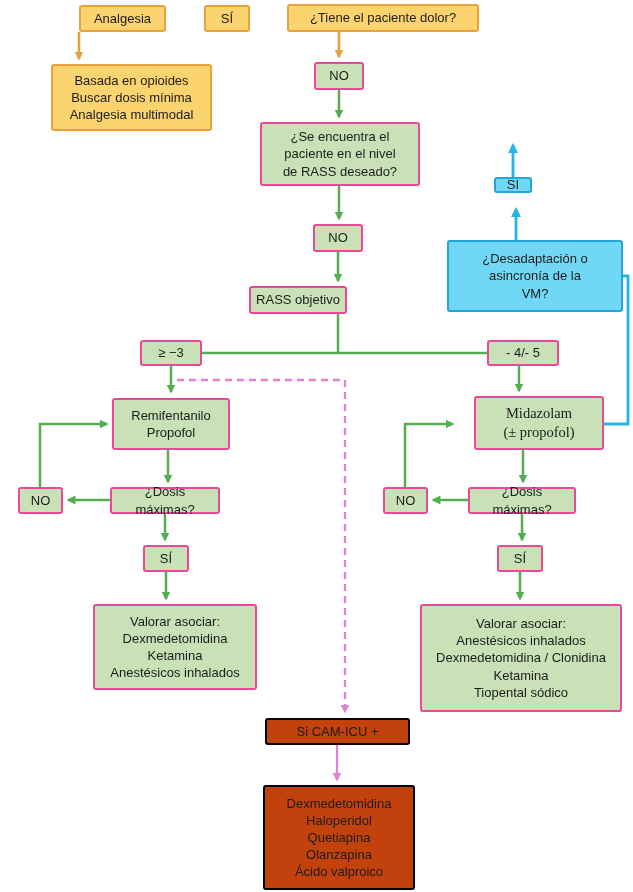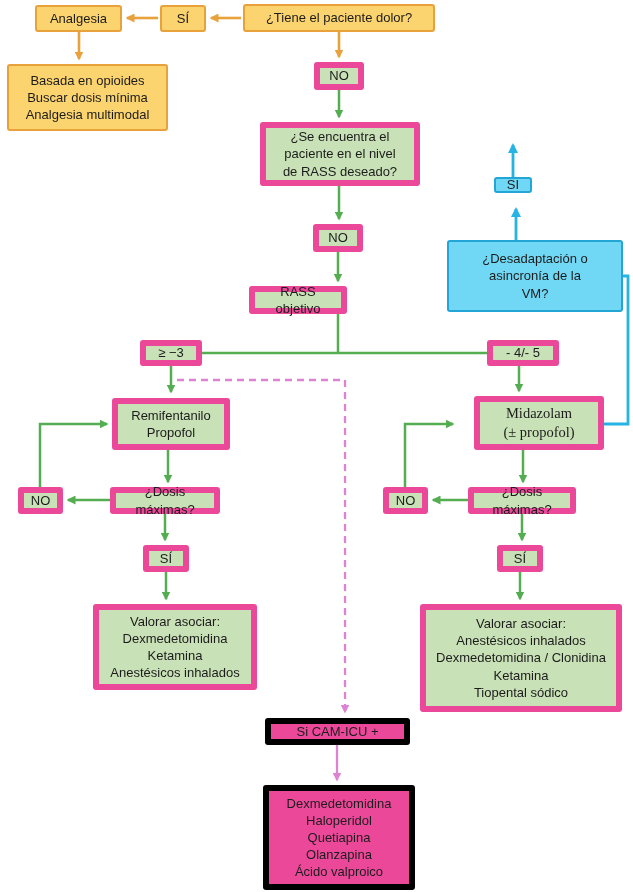--- a/index.html
+++ b/index.html
@@ -19,24 +19,24 @@
     align-items: center;
     justify-content: center;
     text-align: center;
     white-space: pre-line;
     font-size: 13px;
     line-height: 1.32;
     color: #1c1c1c;
     border-radius: 3px;
     padding: 2px 5px;
   }
-  .yellow { background: #fbd36f; border: 2px solid #e9a13c; }
-  .green  { background: #c8e1b6; border: 6px solid #ec4899; }
+  .yellow { background: #fbd36f; border: 2px solid #e9a13c; margin-left: 44px; }
+  .green  { background: #c8e1b6; border: 2px solid #ec4899; }
   .blue   { background: #70d7f4; border: 2px solid #23a5d6; }
-  .pink   { background: #ec4899; border: 6px solid #000000; }
+  .pink   { background: #c2410c; border: 2px solid #000000; }
   .serifish { font-family: "Liberation Serif", serif; font-size: 14.5px; margin-left: 16px; }
 </style>
 </head>
 <body>
 
 <div class="canvas">
 
   <svg class="arrows" width="633" height="892" viewBox="0 0 633 892" xmlns="http://www.w3.org/2000/svg">
     <defs>
       <marker id="m-orange" markerWidth="9" markerHeight="9" refX="7.5" refY="4.5" orient="auto" markerUnits="userSpaceOnUse">

